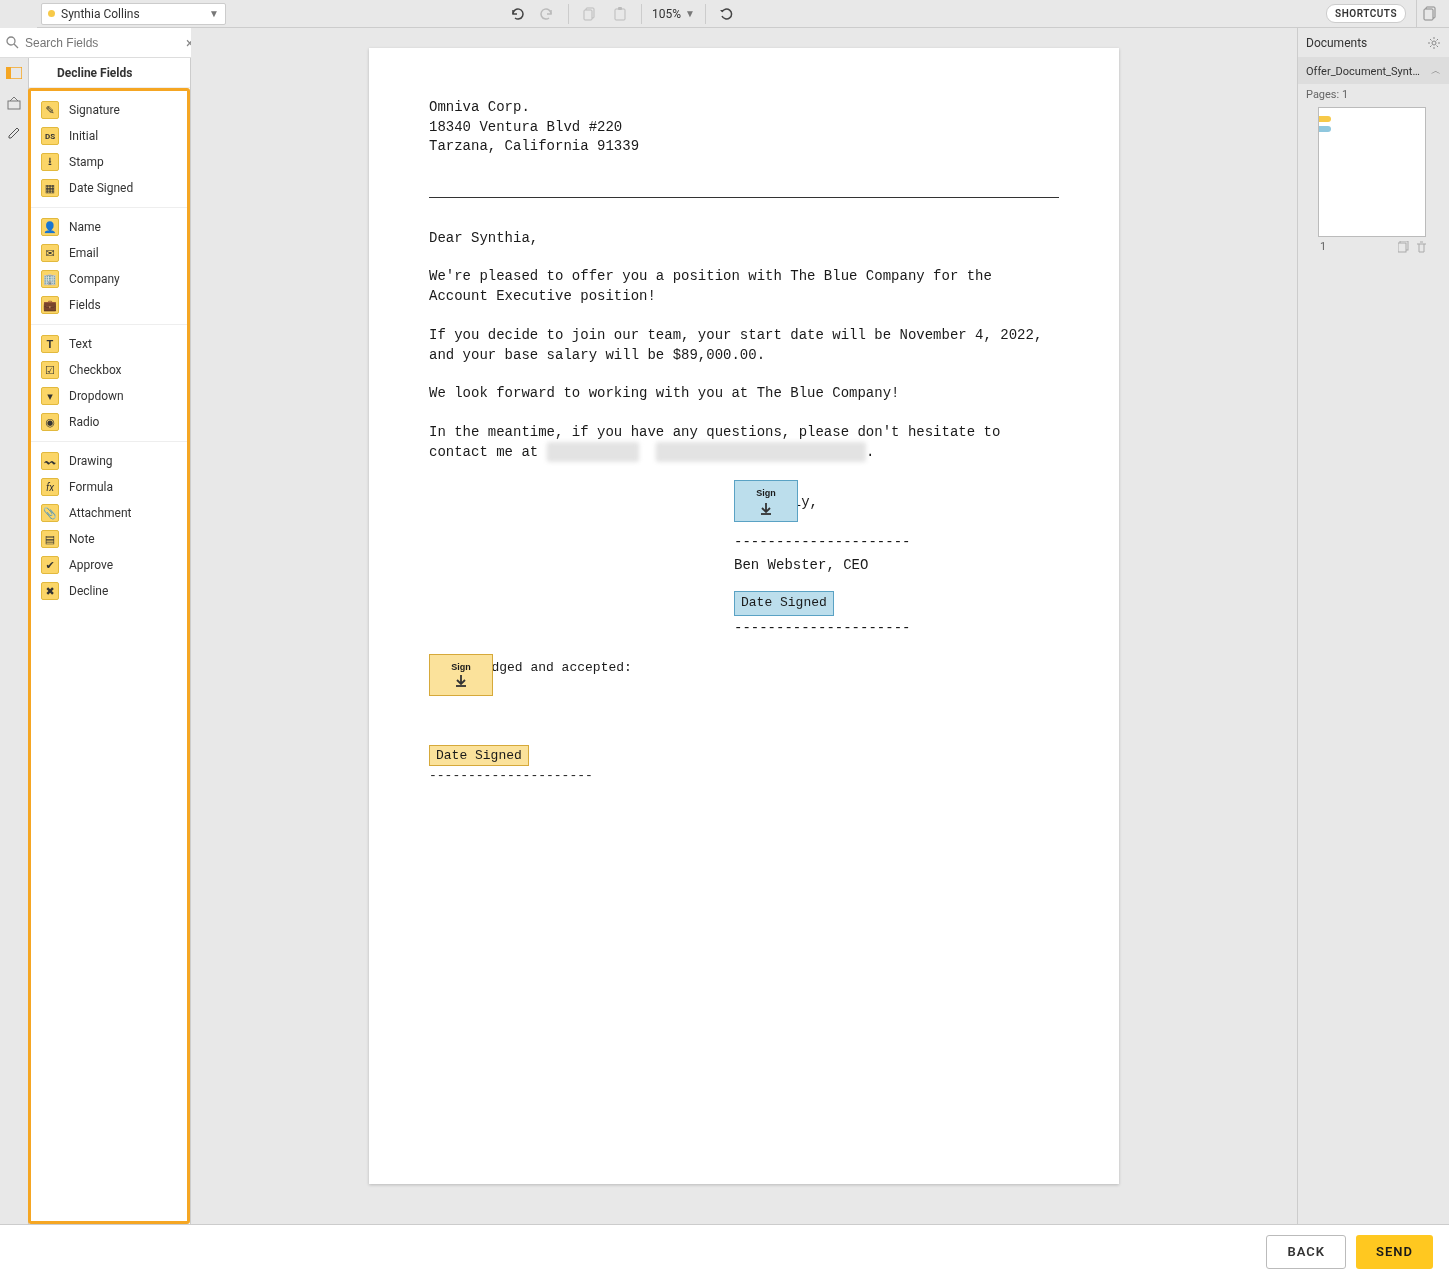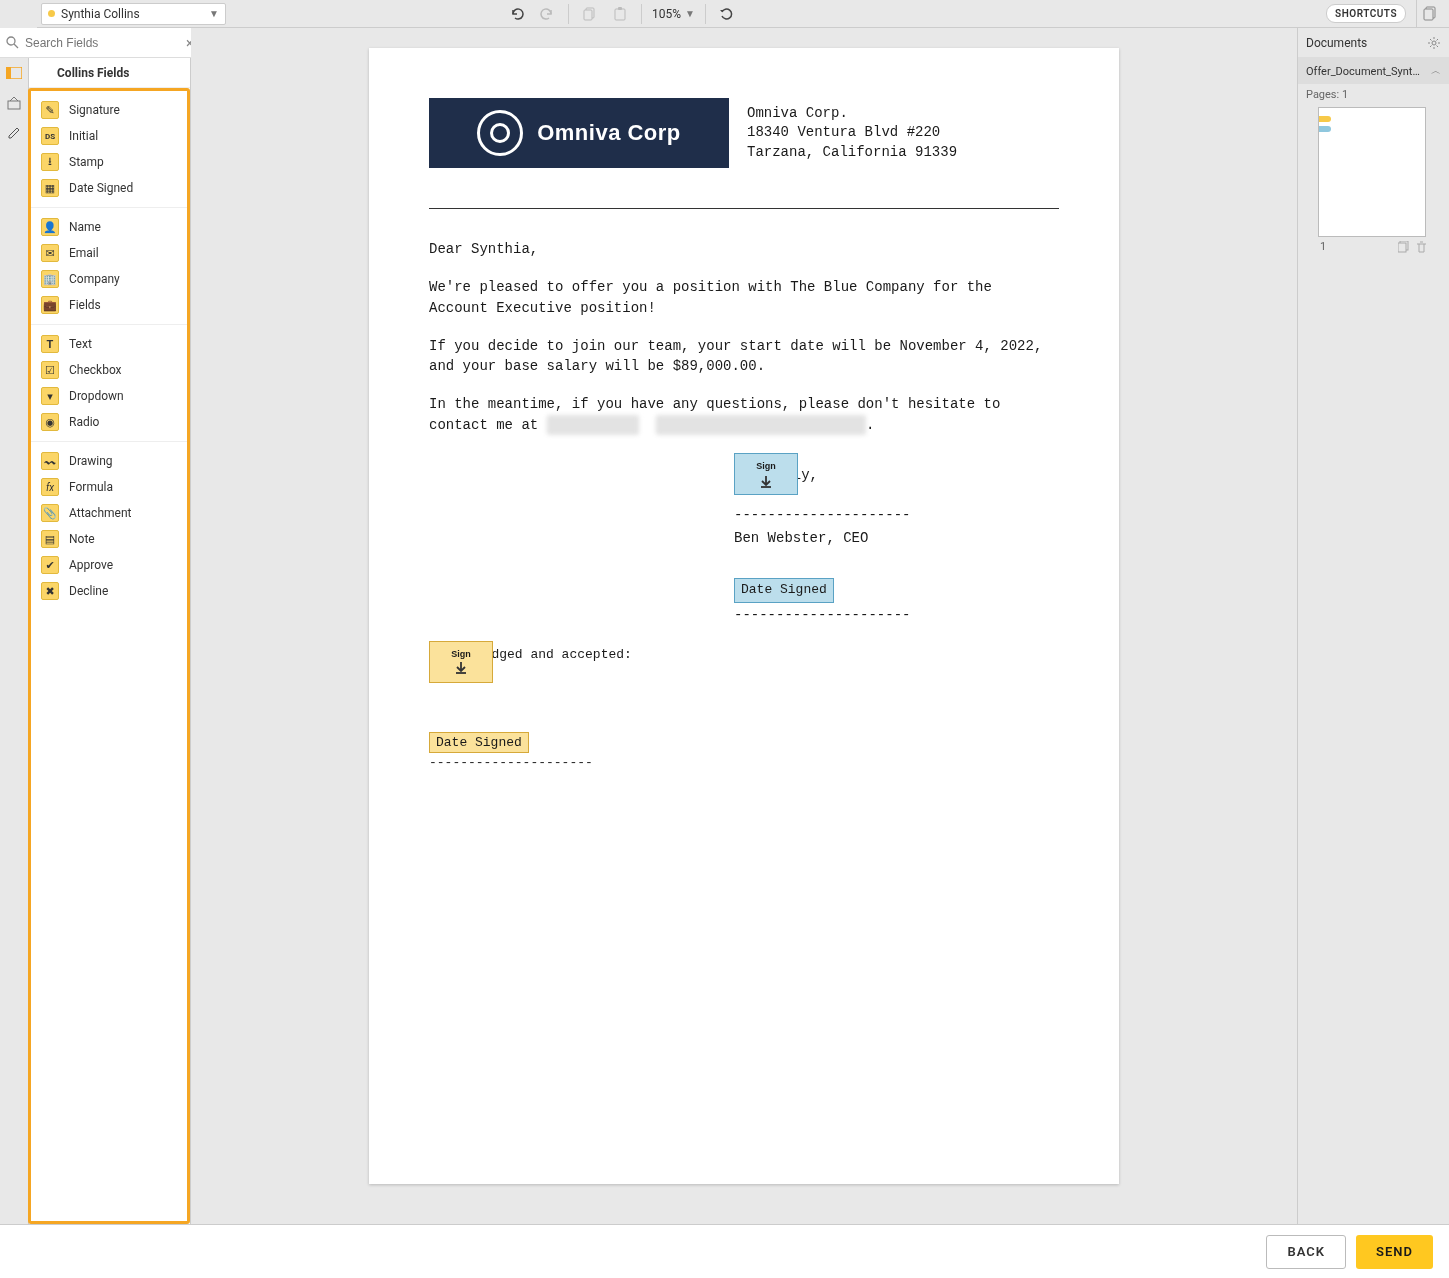--- a/index.html
+++ b/index.html
@@ -193,21 +193,21 @@
           <div class="rail-btn">
             <svg width="14" height="14" viewBox="0 0 14 14">
                 <path d="M2 12 L4 12 L12 4 L10 2 L2 10 Z" stroke="#555" fill="none"></path>
               </svg>
           </div>
         </div>
 
         <div class="fields-panel">
           <div class="panel-title-row">
             <span class="panel-title-icon" style="visibility:hidden;">▭</span>
-            <span class="panel-title">Collins Fields</span>
+            <span class="panel-title">Decline Fields</span>
           </div>
           <div class="fields-highlight">
 
             <div class="field-group">
               <div class="field-item">
                 <span class="field-icon">✎</span>
                 <span>Signature</span>
               </div>
               <div class="field-item">
                 <span class="field-icon" style="font-size:8px;font-weight:700;">DS</span>
@@ -290,50 +290,47 @@
 
           </div>
         </div>
       </div>
     </div>
 
     <div class="canvas">
       <div class="page">
 
         <div class="letterhead">
-          <div class="logo">
-            <div class="logo-mark"></div>
-            <div class="logo-text">Omniva Corp</div>
-          </div>
           <div class="addr">
             <div>Omniva Corp.</div>
             <div>18340 Ventura Blvd #220</div>
             <div>Tarzana, California 91339</div>
           </div>
         </div>
 
         <div class="hr"></div>
 
         <div class="body-text">
           <p>Dear Synthia,</p>
           <p>We're pleased to offer you a position with The Blue Company for the Account Executive position!</p>
           <p>If you decide to join our team, your start date will be November 4, 2022, and your base salary will be $89,000.00.</p>
+          <p>We look forward to working with you at The Blue Company!</p>
           <p><span>In the meantime, if you have any questions, please don't hesitate to contact me at </span><span class="redact">███████ ███</span>&nbsp;&nbsp;<span class="redact">████████████████████ ████</span><span>.</span></p>
 
           <div class="closing" style="margin-top:30px;">
             <div class="sign-tag" style="top:-12px; left:0;">
               <span class="lbl">Sign</span>
               <svg width="16" height="14" viewBox="0 0 16 14">
                   <path d="M8 1 L8 9 M4 6 L8 10 L12 6" stroke="#333" fill="none" stroke-width="1.8"></path>
                   <line x1="3" y1="12" x2="13" y2="12" stroke="#333" stroke-width="1.8"></line>
                 </svg>
             </div>
             <p style="margin-bottom:4px;">Sincerely,</p>
             <p class="dashes" style="margin-top:20px;margin-bottom:2px;">---------------------</p>
-            <p style="margin-bottom:30px;">Ben Webster, CEO</p>
+            <p style="margin-bottom:16px;">Ben Webster, CEO</p>
 
             <p style="margin-bottom:2px;"><span class="date-tag">Date Signed</span></p>
             <p class="dashes">---------------------</p>
           </div>
         </div>
 
         <div class="ack" style="margin-top:22px;">
           <div class="sign-tag yellow" style="top:-6px; left:60px;">
             <span class="lbl">Sign</span>
             <svg width="16" height="14" viewBox="0 0 16 14">

